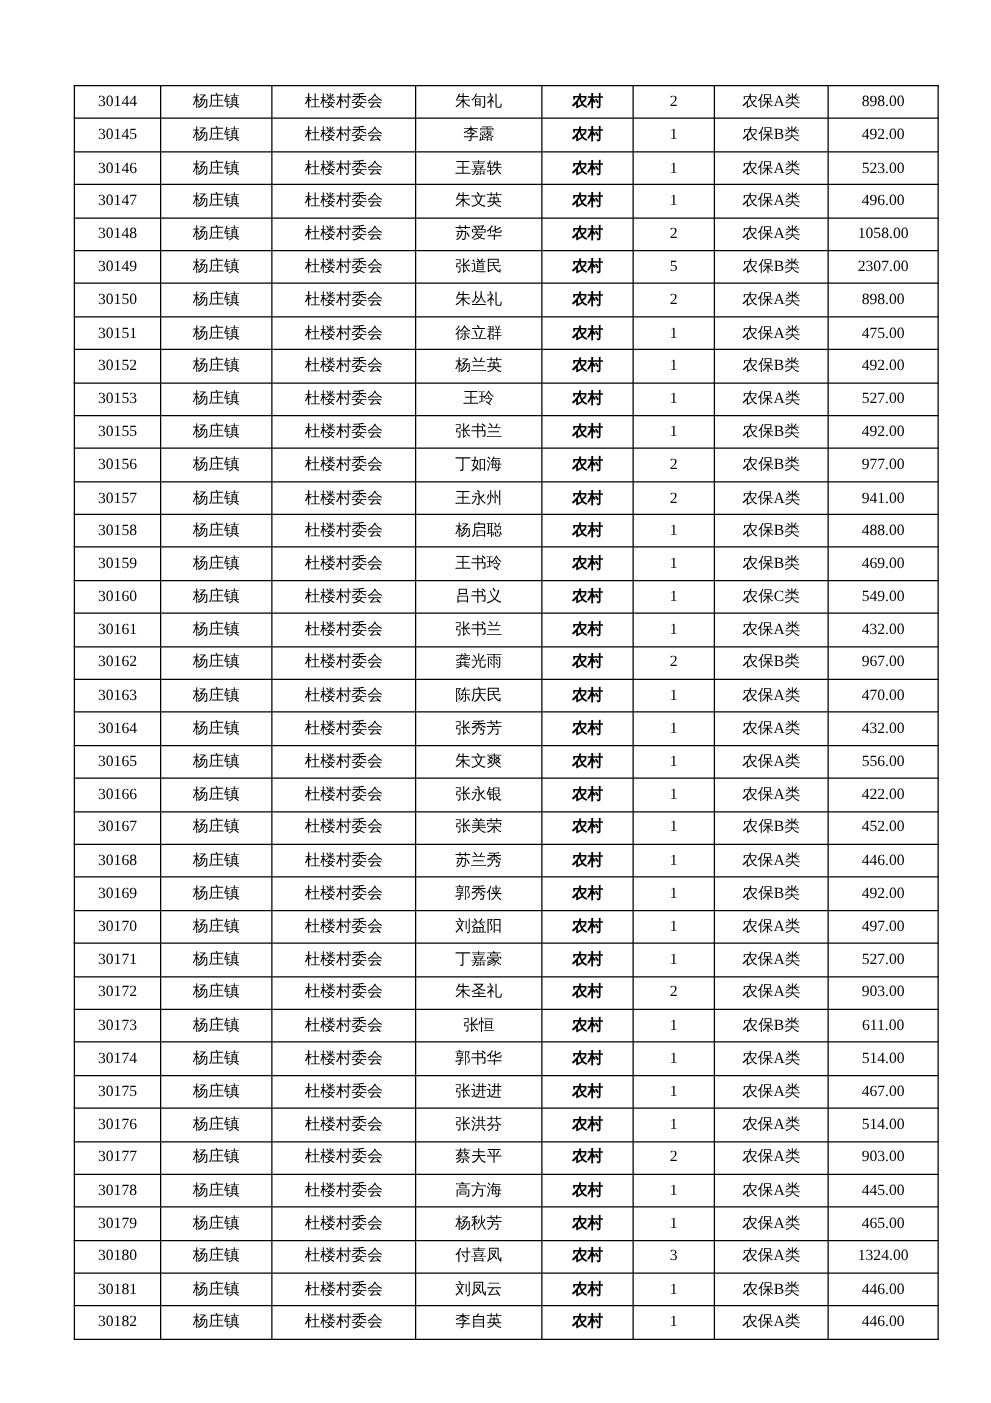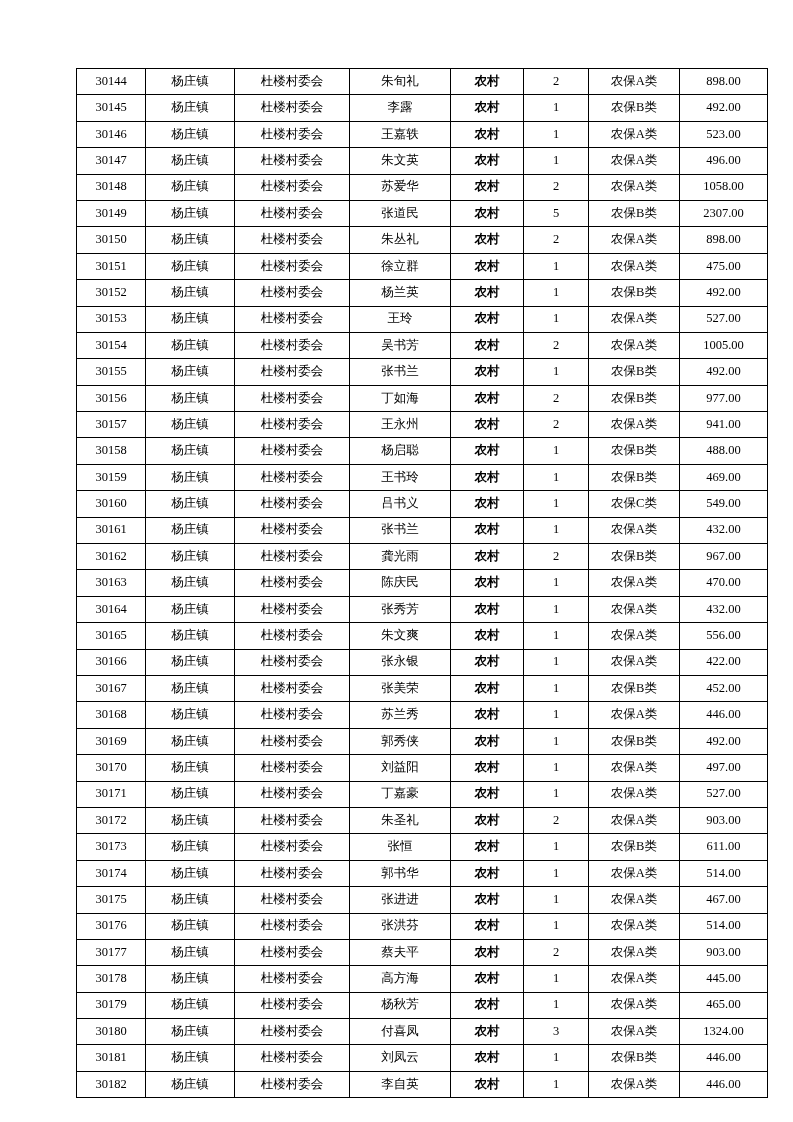--- a/index.html
+++ b/index.html
@@ -11,21 +11,21 @@
     width: 793px;
     height: 1122px;
     font-family: "Liberation Serif", "DejaVu Serif", serif;
     color: #000000;
   }
   .page {
     position: relative;
     width: 793px;
     height: 1122px;
     box-sizing: border-box;
-    padding: 68px 63px 0 76px;
+    padding: 68px 63px 0 59px;
   }
   table.data-table {
     border-collapse: collapse;
     width: 667px;
     table-layout: fixed;
   }
   table.data-table td {
     border: 1px solid #000000;
     height: 25.4px;
     text-align: center;
@@ -145,30 +145,20 @@
           <td class="c-id">30153</td>
           <td class="c-town">杨庄镇</td>
           <td class="c-village">杜楼村委会</td>
           <td class="c-name">王玲</td>
           <td class="c-type">农村</td>
           <td class="c-count">1</td>
           <td class="c-cat">农保A类</td>
           <td class="c-amount">527.00</td>
         </tr>
         <tr>
-          <td class="c-id">30154</td>
-          <td class="c-town">杨庄镇</td>
-          <td class="c-village">杜楼村委会</td>
-          <td class="c-name">吴书芳</td>
-          <td class="c-type">农村</td>
-          <td class="c-count">2</td>
-          <td class="c-cat">农保A类</td>
-          <td class="c-amount">1005.00</td>
-        </tr>
-        <tr>
           <td class="c-id">30155</td>
           <td class="c-town">杨庄镇</td>
           <td class="c-village">杜楼村委会</td>
           <td class="c-name">张书兰</td>
           <td class="c-type">农村</td>
           <td class="c-count">1</td>
           <td class="c-cat">农保B类</td>
           <td class="c-amount">492.00</td>
         </tr>
         <tr>

